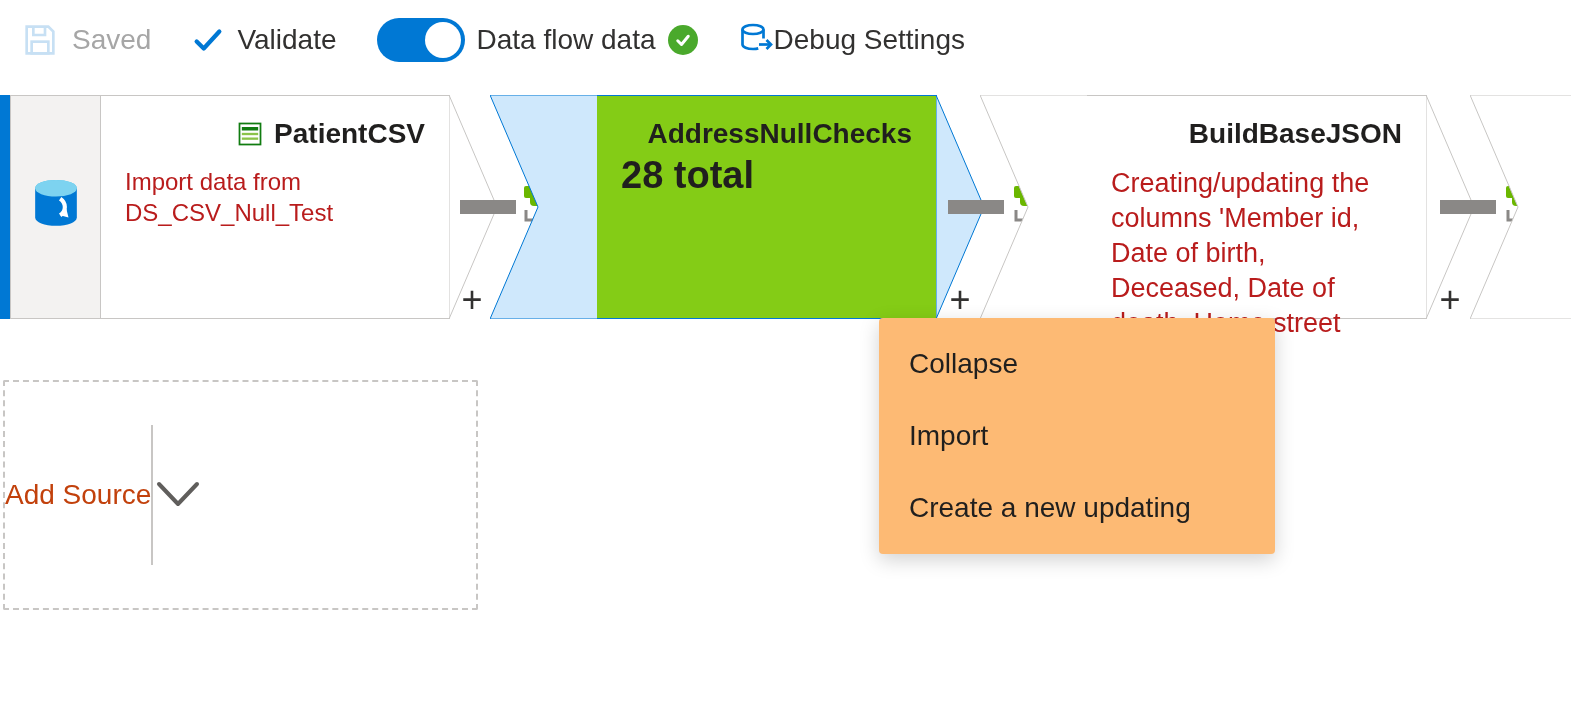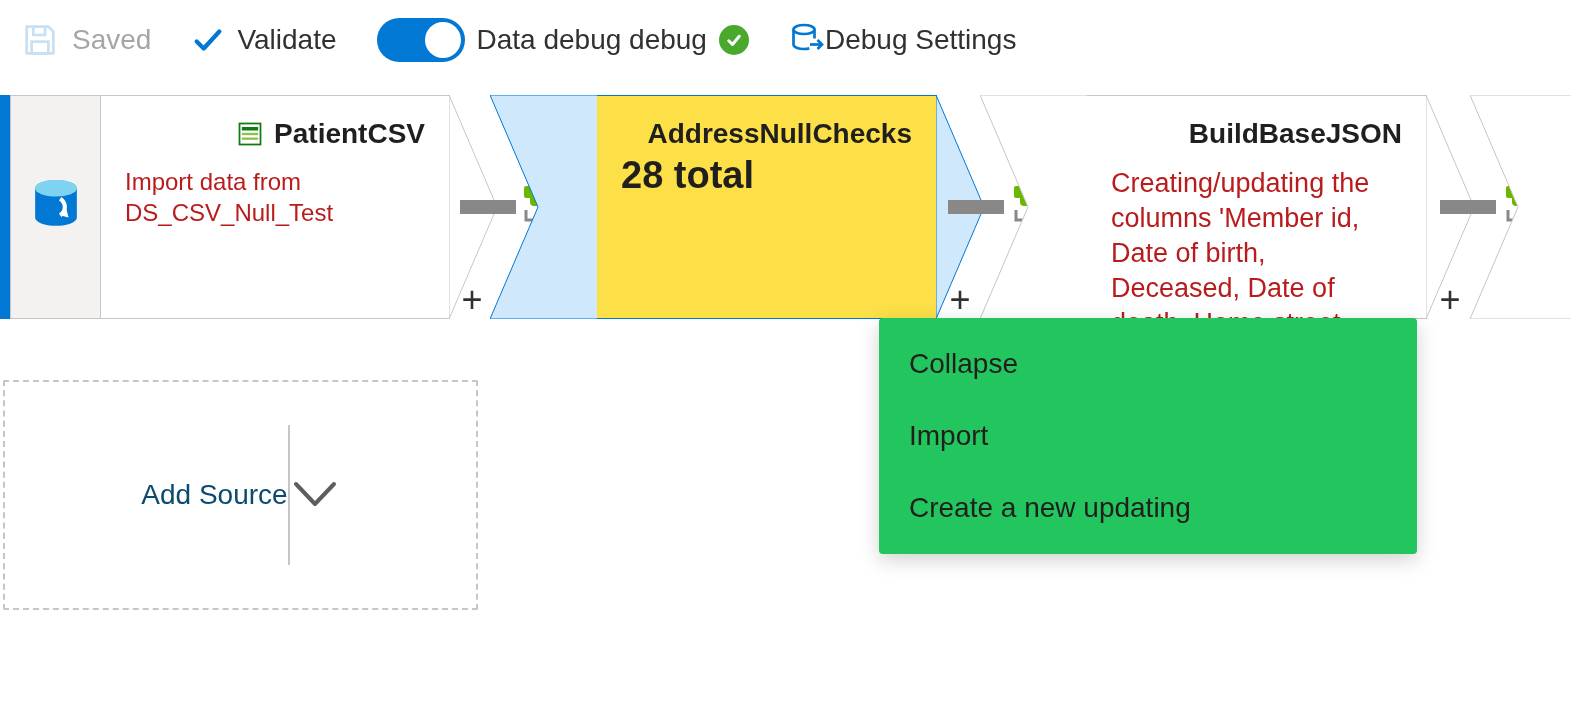--- a/index.html
+++ b/index.html
@@ -51,21 +51,21 @@
   .source-tab {
     position:absolute; left:10px; top:15px; width:90px; height:224px;
     background:#f3f2f1; border:1px solid #c8c6c4; border-right:none;
     display:flex; align-items:center; justify-content:center;
   }
   
   .node {
     position:absolute; top:15px; height:224px; background:#fff;
     border:1px solid #c8c6c4;
   }
-  .node.selected { background:#fde047; border-color:#0078d4;}
+  .node.selected { background:#84cc16; border-color:#0078d4;}
   .node .inner { padding: 22px 24px 0 24px; }
   .node-title { font-size:28px; font-weight:600; color:#201f1e; display:flex; align-items:center; gap:10px;justify-content:flex-end;}
   .node-sub { font-size:24px; color:#605e5c; margin-top:18px; line-height:1.3;}
   .node-bold { font-size:38px; font-weight:600; color:#201f1e; margin-top:4px;}
   .node-desc { font-size:24px; color:#b91c1c; margin-top:16px; line-height:1.3;}
   
   .plus-btn {
     position:absolute; font-size:36px; color:#323130; font-weight:300;
     width:40px; height:40px; display:flex; align-items:center; justify-content:center;
     cursor:pointer;
@@ -78,28 +78,28 @@
   .step-icon .top { position:absolute; left:8px; top:-2px; width:28px; height:28px; background:#6bb700; border-radius:4px;}
   .step-icon .top::before, .step-icon .top::after{content:"";position:absolute;background:#6bb700;border-radius:2px;}
   .step-icon .top::before{left:-6px;top:8px;width:40px;height:12px;}
   .step-icon .top::after{left:8px;top:-6px;width:12px;height:40px;}
   .step-icon .bot { position:absolute; left:24px; top:26px; width:18px; height:22px; background:#107c10; border-radius:2px;}
   .step-icon .arrow {position:absolute; left:2px; top:28px;}
   
   .add-source {
     position:absolute; left:3px; top:300px; width:475px; height:230px;
     border:2px dashed #c8c6c4; border-radius:2px;
-    display:flex; align-items:center; justify-content:center; 
-    color:#0c4a6e; font-size:28px;
+    display:flex; align-items:center; justify-content:flex-start; 
+    color:#c2410c; font-size:28px;
   }
   .vline { width:2px; height:140px; background:#c8c6c4;}
   
   .ctx {
-    position:absolute; left:879px; top:238px; width:538px;
-    background:#22c55e; border-radius:4px;
+    position:absolute; left:879px; top:238px; width:396px;
+    background:#fdba74; border-radius:4px;
     box-shadow: 0 6px 20px rgba(0,0,0,0.18);
     padding: 10px 0;
   }
   .ctx-item { padding: 20px 30px; font-size:28px; color:#201f1e; cursor:pointer;}
   
   .save-icon{width:40px;height:40px;}
   .check-icon{width:34px;height:34px;}
 </style>
 </head>
 <body>
@@ -116,21 +116,21 @@
   <div class="tb-item tb-validate">
     <svg class="check-icon" viewBox="0 0 24 24" fill="none" stroke="#0078d4" stroke-width="3" stroke-linecap="round" stroke-linejoin="round">
       <polyline points="4 13 9 18 20 6"></polyline>
     </svg>
     <span>Validate</span>
   </div>
   <div class="tb-item tb-debug">
     <div class="toggle">
         <div class="knob"></div>
       </div>
-    <span>Data debug debug</span>
+    <span>Data flow data</span>
     <div class="status-ok">
       <svg viewBox="0 0 24 24" fill="none" stroke="#fff" stroke-width="4" stroke-linecap="round" stroke-linejoin="round">
           <polyline points="5 13 10 18 19 7"></polyline>
         </svg>
     </div>
   </div>
   <div class="debug-settings">
     <svg width="36" height="36" viewBox="0 0 24 24" fill="none" stroke="#0078d4" stroke-width="1.8">
       <ellipse cx="10" cy="5" rx="7" ry="3"></ellipse>
       <path d="M3 5v10c0 1.7 3.1 3 7 3 1.3 0 2.5-.1 3.5-.4"></path>

